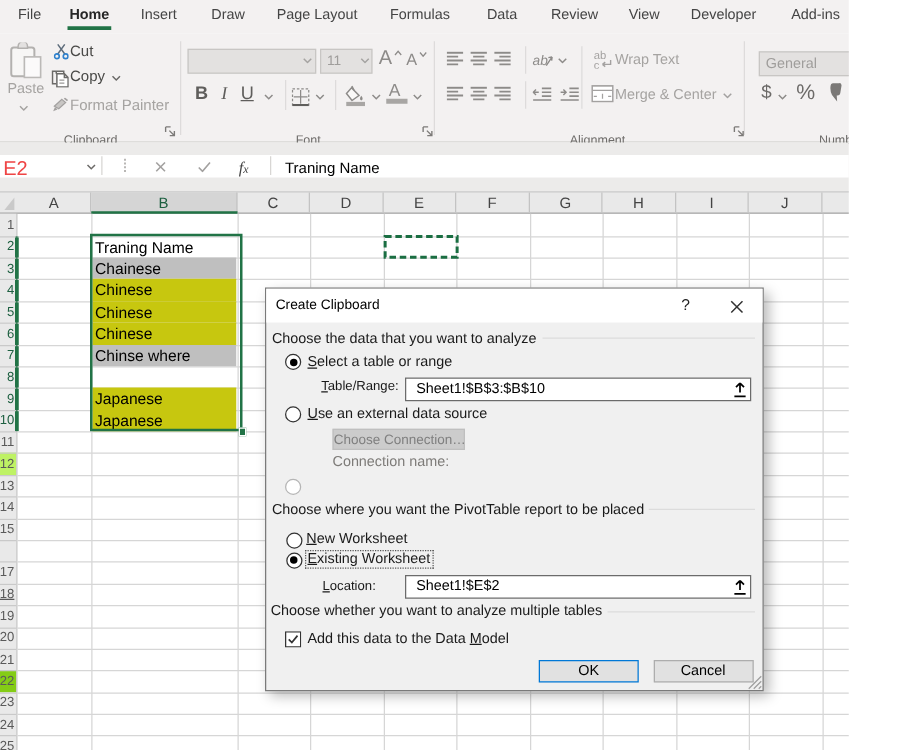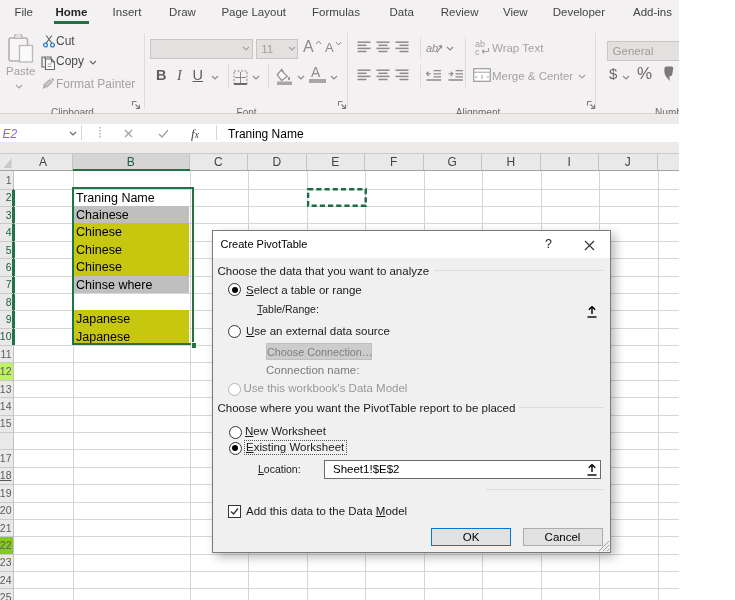--- a/index.html
+++ b/index.html
@@ -228,21 +228,21 @@
 <text x="8" y="6.5" font-size="7.5" fill="#6c6a68" font-family="Liberation Sans">0</text>
 <text x="2" y="13.5" font-size="7.5" fill="#6c6a68" font-family="Liberation Sans">.00</text>
 </svg>
 <svg class="abs" style="left:706px;top:67px;" width="18" height="14" viewBox="0 0 18 14">
 <text x="4" y="6.5" font-size="7.5" fill="#6c6a68" font-family="Liberation Sans">.00</text>
 <path d="M1 11 h4.5 M3.2 9 l2.3 2 -2.3 2" stroke="#6c6a68" stroke-width="1" fill="none"></path>
 <text x="8" y="13.5" font-size="7.5" fill="#6c6a68" font-family="Liberation Sans">.0</text>
 </svg>
 <div class="abs" style="left:0;top:114px;width:735px;height:38.8px;background:#ecebea;"></div>
 <div class="abs" style="left:0;top:124.4px;width:735px;height:17.9px;background:#fff;"></div>
-<div class="abs" style="left:2.5px;top:126.5px;font-size:12px;color:#8b5cf6;font-style:italic;">E2</div>
+<div class="abs" style="left:2.5px;top:126.5px;font-size:16px;color:#ef4444;">E2</div>
 <svg class="abs" style="left:69px;top:130.5px;" width="8" height="5" viewBox="0 0 8 5">
       <path d="M1 1 l3 3 l3 -3" stroke="#6c6a68" stroke-width="1.2" fill="none"></path>
     </svg>
 <div class="abs" style="left:81px;top:124.9px;width:1px;height:15.4px;background:#d8d6d4;"></div>
 <svg class="abs" style="left:98px;top:126px;" width="4" height="14" viewBox="0 0 4 14">
       <path d="M2 1 v12" stroke="#b5b3b1" stroke-width="1.5" stroke-dasharray="1.5 1.5"></path>
     </svg>
 <svg class="abs" style="left:124px;top:128.5px;" width="9" height="9" viewBox="0 0 9 9">
       <path d="M1 1 l7 7 M8 1 l-7 7" stroke="#a3a1a0" stroke-width="1.3"></path>
     </svg>
@@ -415,56 +415,57 @@
 <div class="cell" style="left:73.5px;top:275.58px;width:115.5px;height:17.38px;line-height:17.38px;background:#bfbfbf;">Chinse where</div>
 <div class="cell" style="left:73.5px;top:310.34px;width:115.5px;height:17.38px;line-height:17.38px;background:#c7c70f;">Japanese</div>
 <div class="cell" style="left:73.5px;top:327.72px;width:115.5px;height:17.38px;line-height:17.38px;background:#c7c70f;">Japanese</div>
 <div class="abs" style="left:71.5px;top:187.48000000000002px;width:122.5px;height:157.92px;border:2.2px solid #217346;"></div>
 <div class="abs" style="left:190.6px;top:342.40000000000003px;width:6.5px;height:6.5px;background:#217346;border:1px solid #fff;"></div>
 <svg class="abs" style="left:305px;top:186px;" width="66" height="25">
 <rect x="3.1" y="3.2" width="57.6" height="16.5" fill="none" stroke="#1a6e42" stroke-width="2.4" stroke-dasharray="5.2 3"></rect>
 </svg>
 <div class="abs" style="left:212px;top:230px;width:399px;height:322.5px;background:#f0f0f0;border:1px solid #7a7a7a;box-shadow:4px 4px 10px rgba(0,0,0,0.28);"></div>
 <div class="abs" style="left:213px;top:231px;width:397px;height:26.5px;background:#fff;"></div>
-<div class="abs" style="left:220.5px;top:237.5px;font-size:11px;color:#000;">Create PivotTable</div>
+<div class="abs" style="left:220.5px;top:237.5px;font-size:11px;color:#000;">Create Clipboard</div>
 <div class="abs" style="left:545px;top:237px;font-size:12.5px;color:#222;">?</div>
 <svg class="abs" style="left:584px;top:240px;" width="11" height="11" viewBox="0 0 11 11">
       <path d="M1 1 l9 9 M10 1 l-9 9" stroke="#333" stroke-width="1.2"></path>
     </svg>
 <div class="dtext" style="left:217.5px;top:264.5px;">Choose the data that you want to analyze</div>
 <div class="gline" style="left:434px;top:270px;width:170px;"></div>
 <div class="radio" style="left:228px;top:283.2px;">
       <div class="dot"></div>
     </div>
 <div class="dtext" style="left:246px;top:284px;"><u class="ac">S</u>elect a table or range</div>
 <div class="dtext" style="left:257px;top:302.5px;font-size:10.5px;"><u class="ac">T</u>able/Range:</div>
+<div class="inputbox" style="left:323.5px;top:302px;width:277px;height:18.5px;padding:2px 0 0 8.5px;">Sheet1!$B$3:$B$10</div>
 <svg class="abs" style="left:584.5px;top:303.5px;" width="14" height="15" viewBox="0 0 14 15">
 <path d="M7 10 V2.5 M7 2.5 L3.8 5.7 M7 2.5 L10.2 5.7" stroke="#000" stroke-width="1.4" fill="none"></path>
 <path d="M2.5 13 h9" stroke="#000" stroke-width="1.4"></path>
 </svg>
 <div class="radio" style="left:228px;top:324.5px;"></div>
 <div class="dtext" style="left:246px;top:325.3px;"><u class="ac">U</u>se an external data source</div>
 <div class="abs" style="left:266px;top:342.5px;width:106px;height:17px;background:#cccccc;border:1px solid #bfbfbf;font-size:10.8px;color:#7f7f7f;text-align:center;padding-top:2px;white-space:nowrap;">Choose Connection…</div>
 <div class="dtext" style="left:266px;top:364px;color:#7d7b78;">Connection name:</div>
 <div class="radio" style="left:228px;top:383.1px;border-color:#b5b5b5;"></div>
-<div class="dtext" style="left:243.5px;top:382.3px;color:#9a9896;">Use this workbook's Data Model</div>
 <div class="dtext" style="left:217.5px;top:401.5px;">Choose where you want the PivotTable report to be placed</div>
 <div class="gline" style="left:519px;top:407px;width:85px;"></div>
 <div class="radio" style="left:228.5px;top:425.6px;"></div>
 <div class="dtext" style="left:245px;top:424.7px;"><u class="ac">N</u>ew Worksheet</div>
 <div class="radio" style="left:228.5px;top:441.9px;">
       <div class="dot"></div>
     </div>
 <div class="dtext" style="left:245px;top:440.8px;outline:1px dotted #555;padding:0 2px 1px 1px;"><u class="ac">E</u>xisting Worksheet</div>
 <div class="dtext" style="left:258px;top:462.8px;font-size:10.5px;"><u class="ac">L</u>ocation:</div>
 <div class="inputbox" style="left:323.5px;top:460.2px;width:277px;height:18.5px;padding:2px 0 0 8.5px;">Sheet1!$E$2</div>
 <svg class="abs" style="left:584.5px;top:461.8px;" width="14" height="15" viewBox="0 0 14 15">
 <path d="M7 10 V2.5 M7 2.5 L3.8 5.7 M7 2.5 L10.2 5.7" stroke="#000" stroke-width="1.4" fill="none"></path>
 <path d="M2.5 13 h9" stroke="#000" stroke-width="1.4"></path>
 </svg>
+<div class="dtext" style="left:216.5px;top:482.9px;">Choose whether you want to analyze multiple tables</div>
 <div class="gline" style="left:486px;top:489px;width:118px;"></div>
 <svg class="abs" style="left:228px;top:505.4px;" width="13" height="13" viewBox="0 0 13 13">
 <rect x="0.5" y="0.5" width="12" height="12" fill="#fff" stroke="#333" stroke-width="1"></rect>
 <path d="M3 6.5 L5.5 9 L10 3.5" stroke="#333" stroke-width="1.4" fill="none"></path>
 </svg>
 <div class="dtext" style="left:246px;top:505.3px;">Add this data to the Data <u class="ac">M</u>odel</div>
 <div class="abs" style="left:431px;top:527.5px;width:80px;height:18.5px;background:#e1e1e1;border:1px solid #0078d7;font-size:11.5px;color:#000;text-align:center;padding-top:2.5px;">OK</div>
 <div class="abs" style="left:522.5px;top:527.5px;width:80px;height:18.5px;background:#e1e1e1;border:1px solid #adadad;font-size:11.5px;color:#000;text-align:center;padding-top:2.5px;">Cancel</div>
 <svg class="abs" style="left:598px;top:540px;" width="12" height="12" viewBox="0 0 12 12">
 <path d="M11 1 L1 11 M11 5 L5 11 M11 9 L9 11" stroke="#a0a0a0" stroke-width="1"></path>

